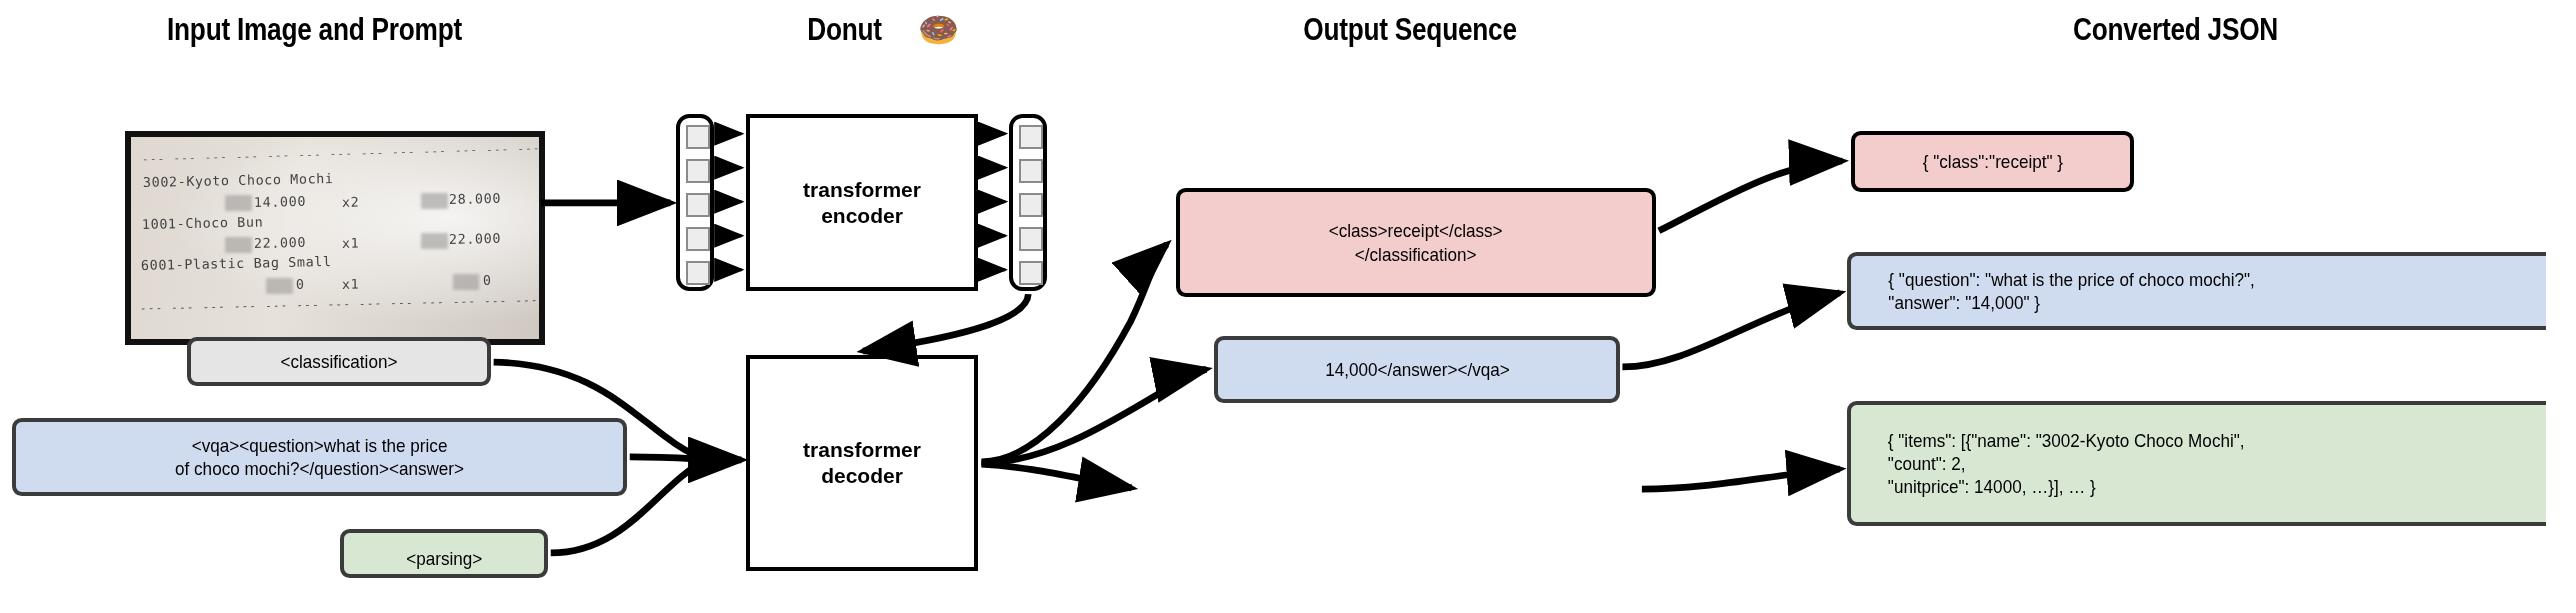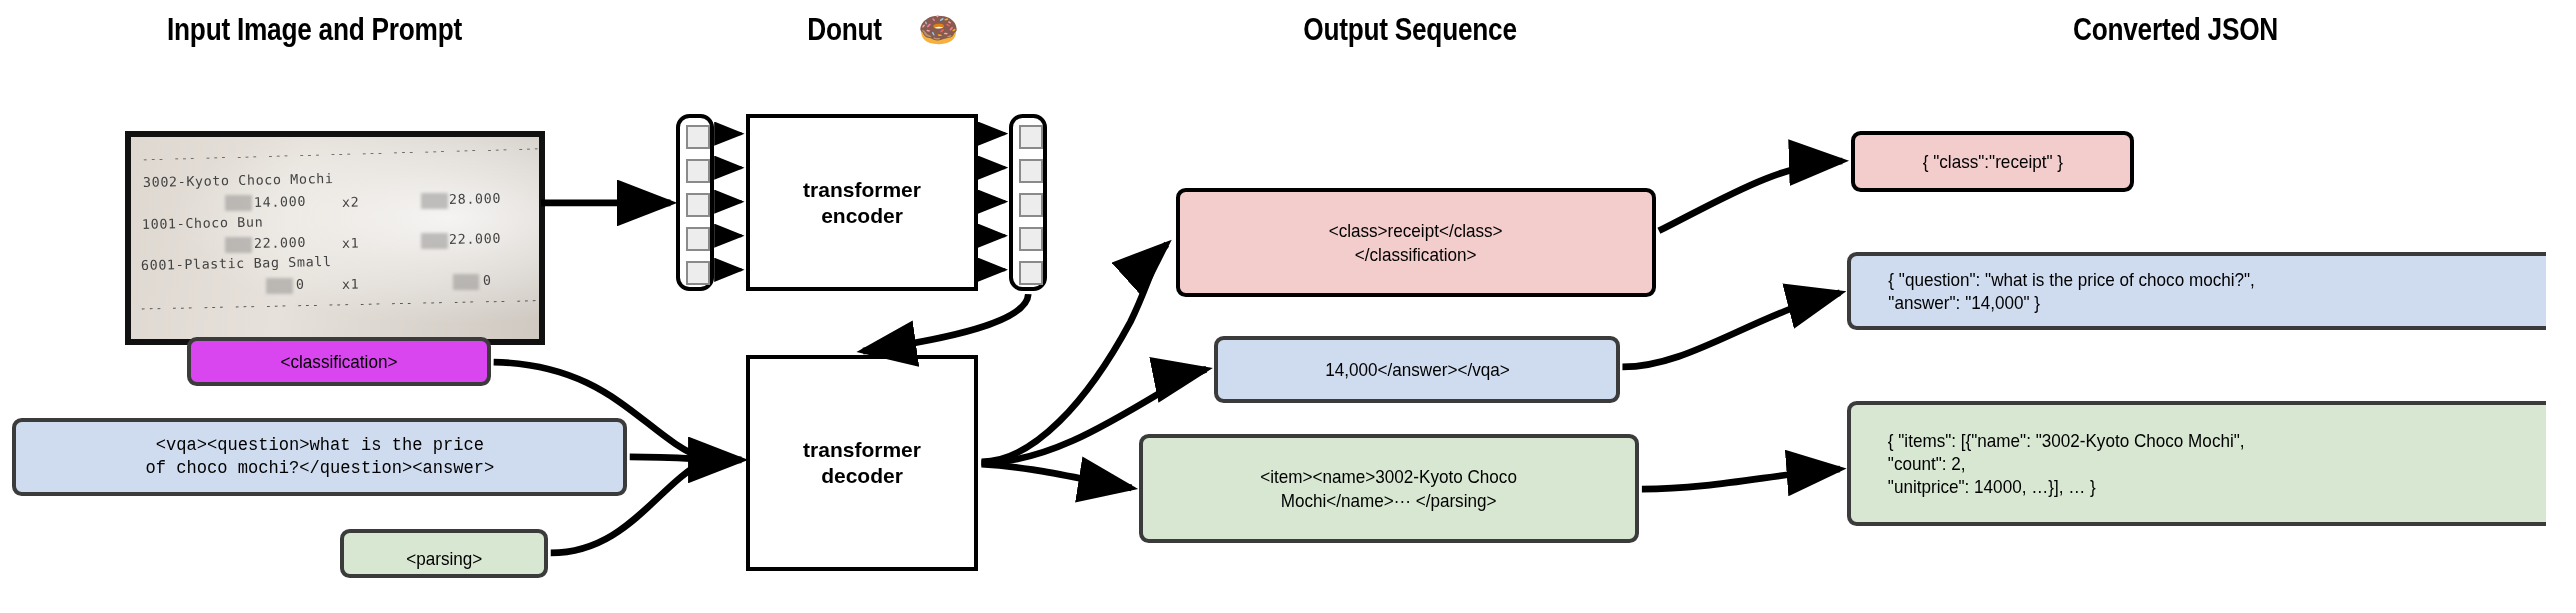--- a/index.html
+++ b/index.html
@@ -67,21 +67,21 @@
     justify-content:center;
     text-align:center;
     color:#000;
     font-family:"Liberation Sans",sans-serif;
     font-size:19px;
     line-height:1.22;
     white-space:pre-line;
     padding:3.6px 8.5px;
   }
   .rbox span{transform:scaleX(0.9);transform-origin:center center;display:block;}
-  .bx-pink  {background:#d946ef;border:4.3px solid #3b3b3b;}
+  .bx-pink  {background:#e5e5e5;border:4.3px solid #3b3b3b;}
   .bx-blue  {background:#cfdcef;border:4.3px solid #3b3b3b;}
   .bx-green {background:#d8e7d2;border:4.3px solid #3b3b3b;}
   .bx-pink-hard{background:#f3cccc;border:4.9px solid #000;}
 
   .sqbox{
     position:absolute;
     box-sizing:border-box;
     border:4.3px solid #000;
     background:#fff;
     display:flex;align-items:center;justify-content:center;
@@ -181,42 +181,38 @@
     <div class="tok" style="top:143px;"></div>
   </div>
 
   <div class="sqbox" style="left:746px;top:355px;width:232px;height:216px;">transformer
 decoder</div>
 
   <div class="rbox bx-pink" style="left:187px;top:337px;width:304px;height:49px;">
     <span>&lt;classification&gt;</span>
   </div>
 
-  <div class="rbox bx-blue" style="left:12px;top:418px;width:615px;height:78px;font-family:Liberation Mono, monospace;">
+  <div class="rbox bx-blue" style="left:12px;top:418px;width:615px;height:78px;">
     <span>&lt;vqa&gt;&lt;question&gt;what is the price
 of choco mochi?&lt;/question&gt;&lt;answer&gt;</span>
   </div>
 
   <div class="rbox bx-green" style="left:340px;top:529px;width:208px;height:49px;align-items:flex-end;">
     <span>&lt;parsing&gt;</span>
   </div>
 
   <div class="rbox bx-pink-hard" style="left:1176px;top:188px;width:480px;height:109px;">
     <span>&lt;class&gt;receipt&lt;/class&gt;
 &lt;/classification&gt;</span>
   </div>
 
   <div class="rbox bx-blue" style="left:1214px;top:336px;width:406px;height:67px;">
     <span>14,000&lt;/answer&gt;&lt;/vqa&gt;</span>
   </div>
 
-  <div class="rbox bx-green" style="left:1139px;top:434px;width:500px;height:109px;">
-    <span>&lt;item&gt;&lt;name&gt;3002-Kyoto Choco
-Mochi&lt;/name&gt;··· &lt;/parsing&gt;</span>
-  </div>
 
   <div class="rbox bx-pink-hard" style="left:1851px;top:131px;width:283px;height:61px;">
     <span>{ "class":"receipt" }</span>
   </div>
 
   <div class="rbox bx-blue" style="left:1847px;top:252px;width:726px;height:78px;padding-left:17px;justify-content:flex-start;text-align:left;">
     <span>{ "question": "what is the price of choco mochi?",
    "answer": "14,000" }</span>
   </div>
 

